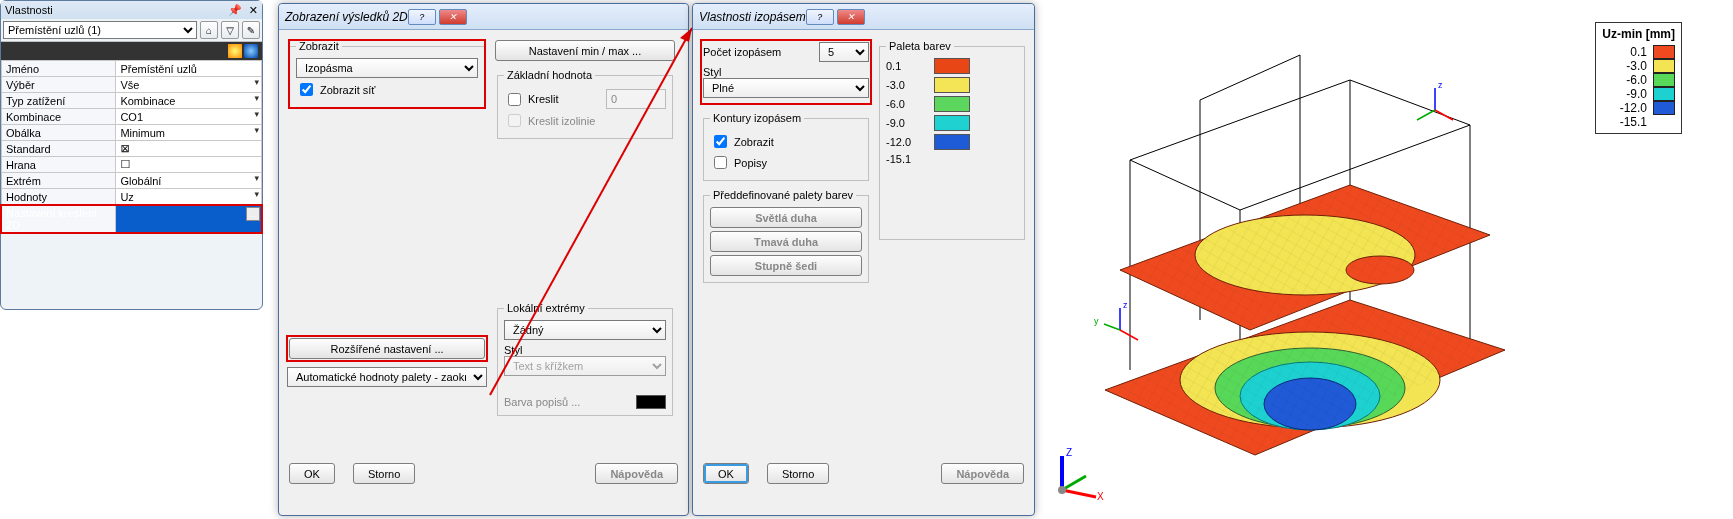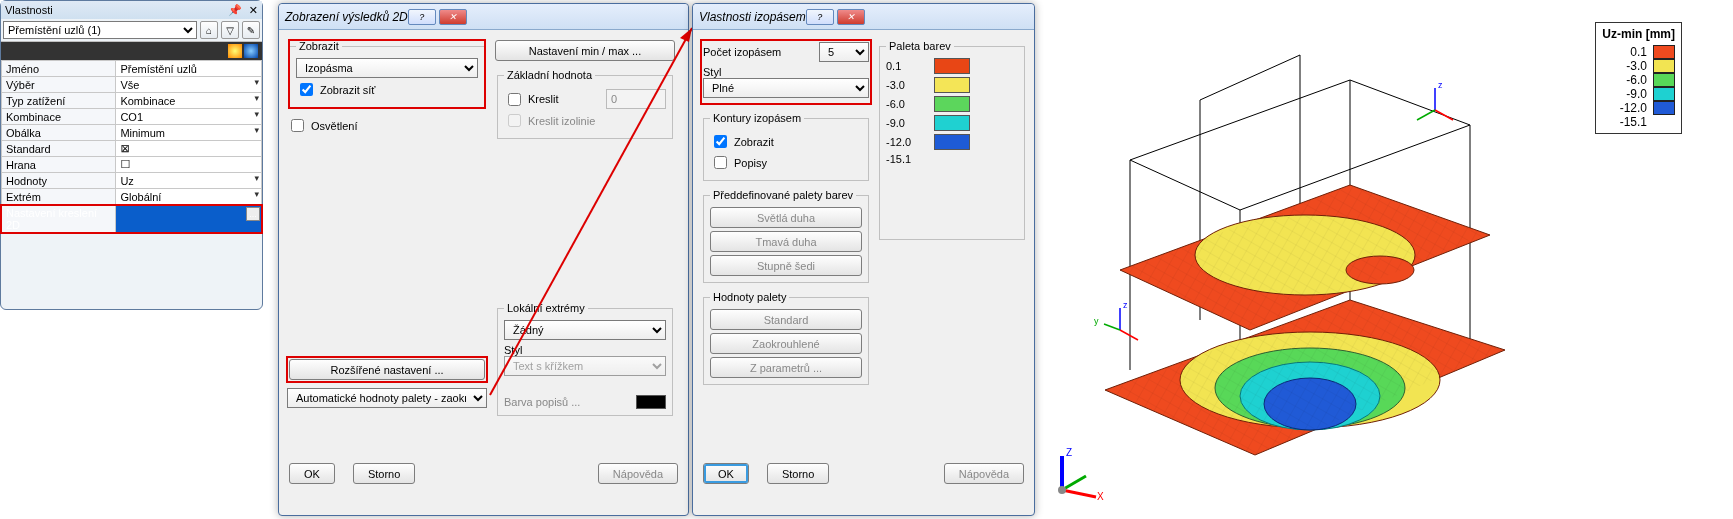--- a/index.html
+++ b/index.html
@@ -130,21 +130,21 @@
     font-size:11px; padding:0 4px;
   }
   .wide-input[disabled] { background:#f3f3f3; color:#888; border-color:#bbb; }
   button.std-btn {
     height:21px; padding:4px 14px;
     border:1px solid #7d7d7d;
     border-radius:3px;
     background:linear-gradient(#fefefe,#e4e4e4);
     font-size:11px;
   }
-  button.std-btn[disabled] { color:#888; }
+  button.std-btn[disabled] { color:#888;font-weight:bold; }
   label.chk { display:flex;align-items:center;gap:4px;margin:2px 0;font-size:11px; }
 
   .dlg-buttons {
     position:absolute; left:0; right:0; bottom:5px;
     display:flex; justify-content:flex-start; gap:18px; padding:0 10px;
   }
   .dlg-buttons .right { margin-left:auto; }
   .ok-focus { outline:2px solid #3a9be0; outline-offset:-3px; }
 
   
@@ -267,26 +267,26 @@
         </tr>
         <tr>
           <td class="label">Standard</td>
           <td class="value ">⊠</td>
         </tr>
         <tr>
           <td class="label">Hrana</td>
           <td class="value ">☐</td>
         </tr>
         <tr>
+          <td class="label">Extrém</td>
+          <td class="value cell-dropdown">Globální</td>
+        </tr>
+        <tr>
           <td class="label">Hodnoty</td>
           <td class="value cell-dropdown">Uz</td>
-        </tr>
-        <tr>
-          <td class="label">Extrém</td>
-          <td class="value cell-dropdown">Globální</td>
         </tr>
       </tbody>
   </table>
 
   <table class="props-table red-box" style="border-top:none">
     <tbody>
         <tr class="highlight-row">
       <td class="label">Nastavení kreslení 2D</td>
       <td class="value">
         <span class="ellipsis-btn">...</span>
@@ -311,24 +311,20 @@
         <legend>Zobrazit</legend>
         <select class="wide-select">
           <option>Izopásma</option>
         </select>
         <label class="chk">
           <input type="checkbox" checked="" style="">
           <span>Zobrazit síť</span>
         </label>
       </fieldset>
 
-      <label class="chk">
-        <input type="checkbox" style="">
-        <span>Osvětlení</span>
-      </label>
 
       <div style="height:220px"></div>
 
       <div class="red-box" style="padding:2px">
         <button class="std-btn" style="width:100%">Rozšířené nastavení ...</button>
       </div>
       <div style="height:6px"></div>
       <select class="wide-select">
         <option>Automatické hodnoty palety - zaokrouhl</option>
       </select>
@@ -416,26 +412,20 @@
         </label>
       </fieldset>
 
       <fieldset class="group">
         <legend>Předdefinované palety barev</legend>
         <button class="std-btn" disabled="" style="width:100%;margin-bottom:3px">Světlá duha</button>
         <button class="std-btn" disabled="" style="width:100%;margin-bottom:3px">Tmavá duha</button>
         <button class="std-btn" disabled="" style="width:100%">Stupně šedi</button>
       </fieldset>
 
-      <fieldset class="group">
-        <legend>Hodnoty palety</legend>
-        <button class="std-btn" disabled="" style="width:100%;margin-bottom:3px">Standard</button>
-        <button class="std-btn" disabled="" style="width:100%;margin-bottom:3px">Zaokrouhlené</button>
-        <button class="std-btn" disabled="" style="width:100%">Z parametrů ...</button>
-      </fieldset>
     </div>
 
     <div class="d2-right">
       <fieldset class="group" style="height:200px">
         <legend>Paleta barev</legend>
         <div id="pal-rows">
             <div class="palette-row">
               <span style="width:40px;text-align:left">0.1</span>
               <span class="pal-swatch" style="background:#e84615"></span>
             </div>

